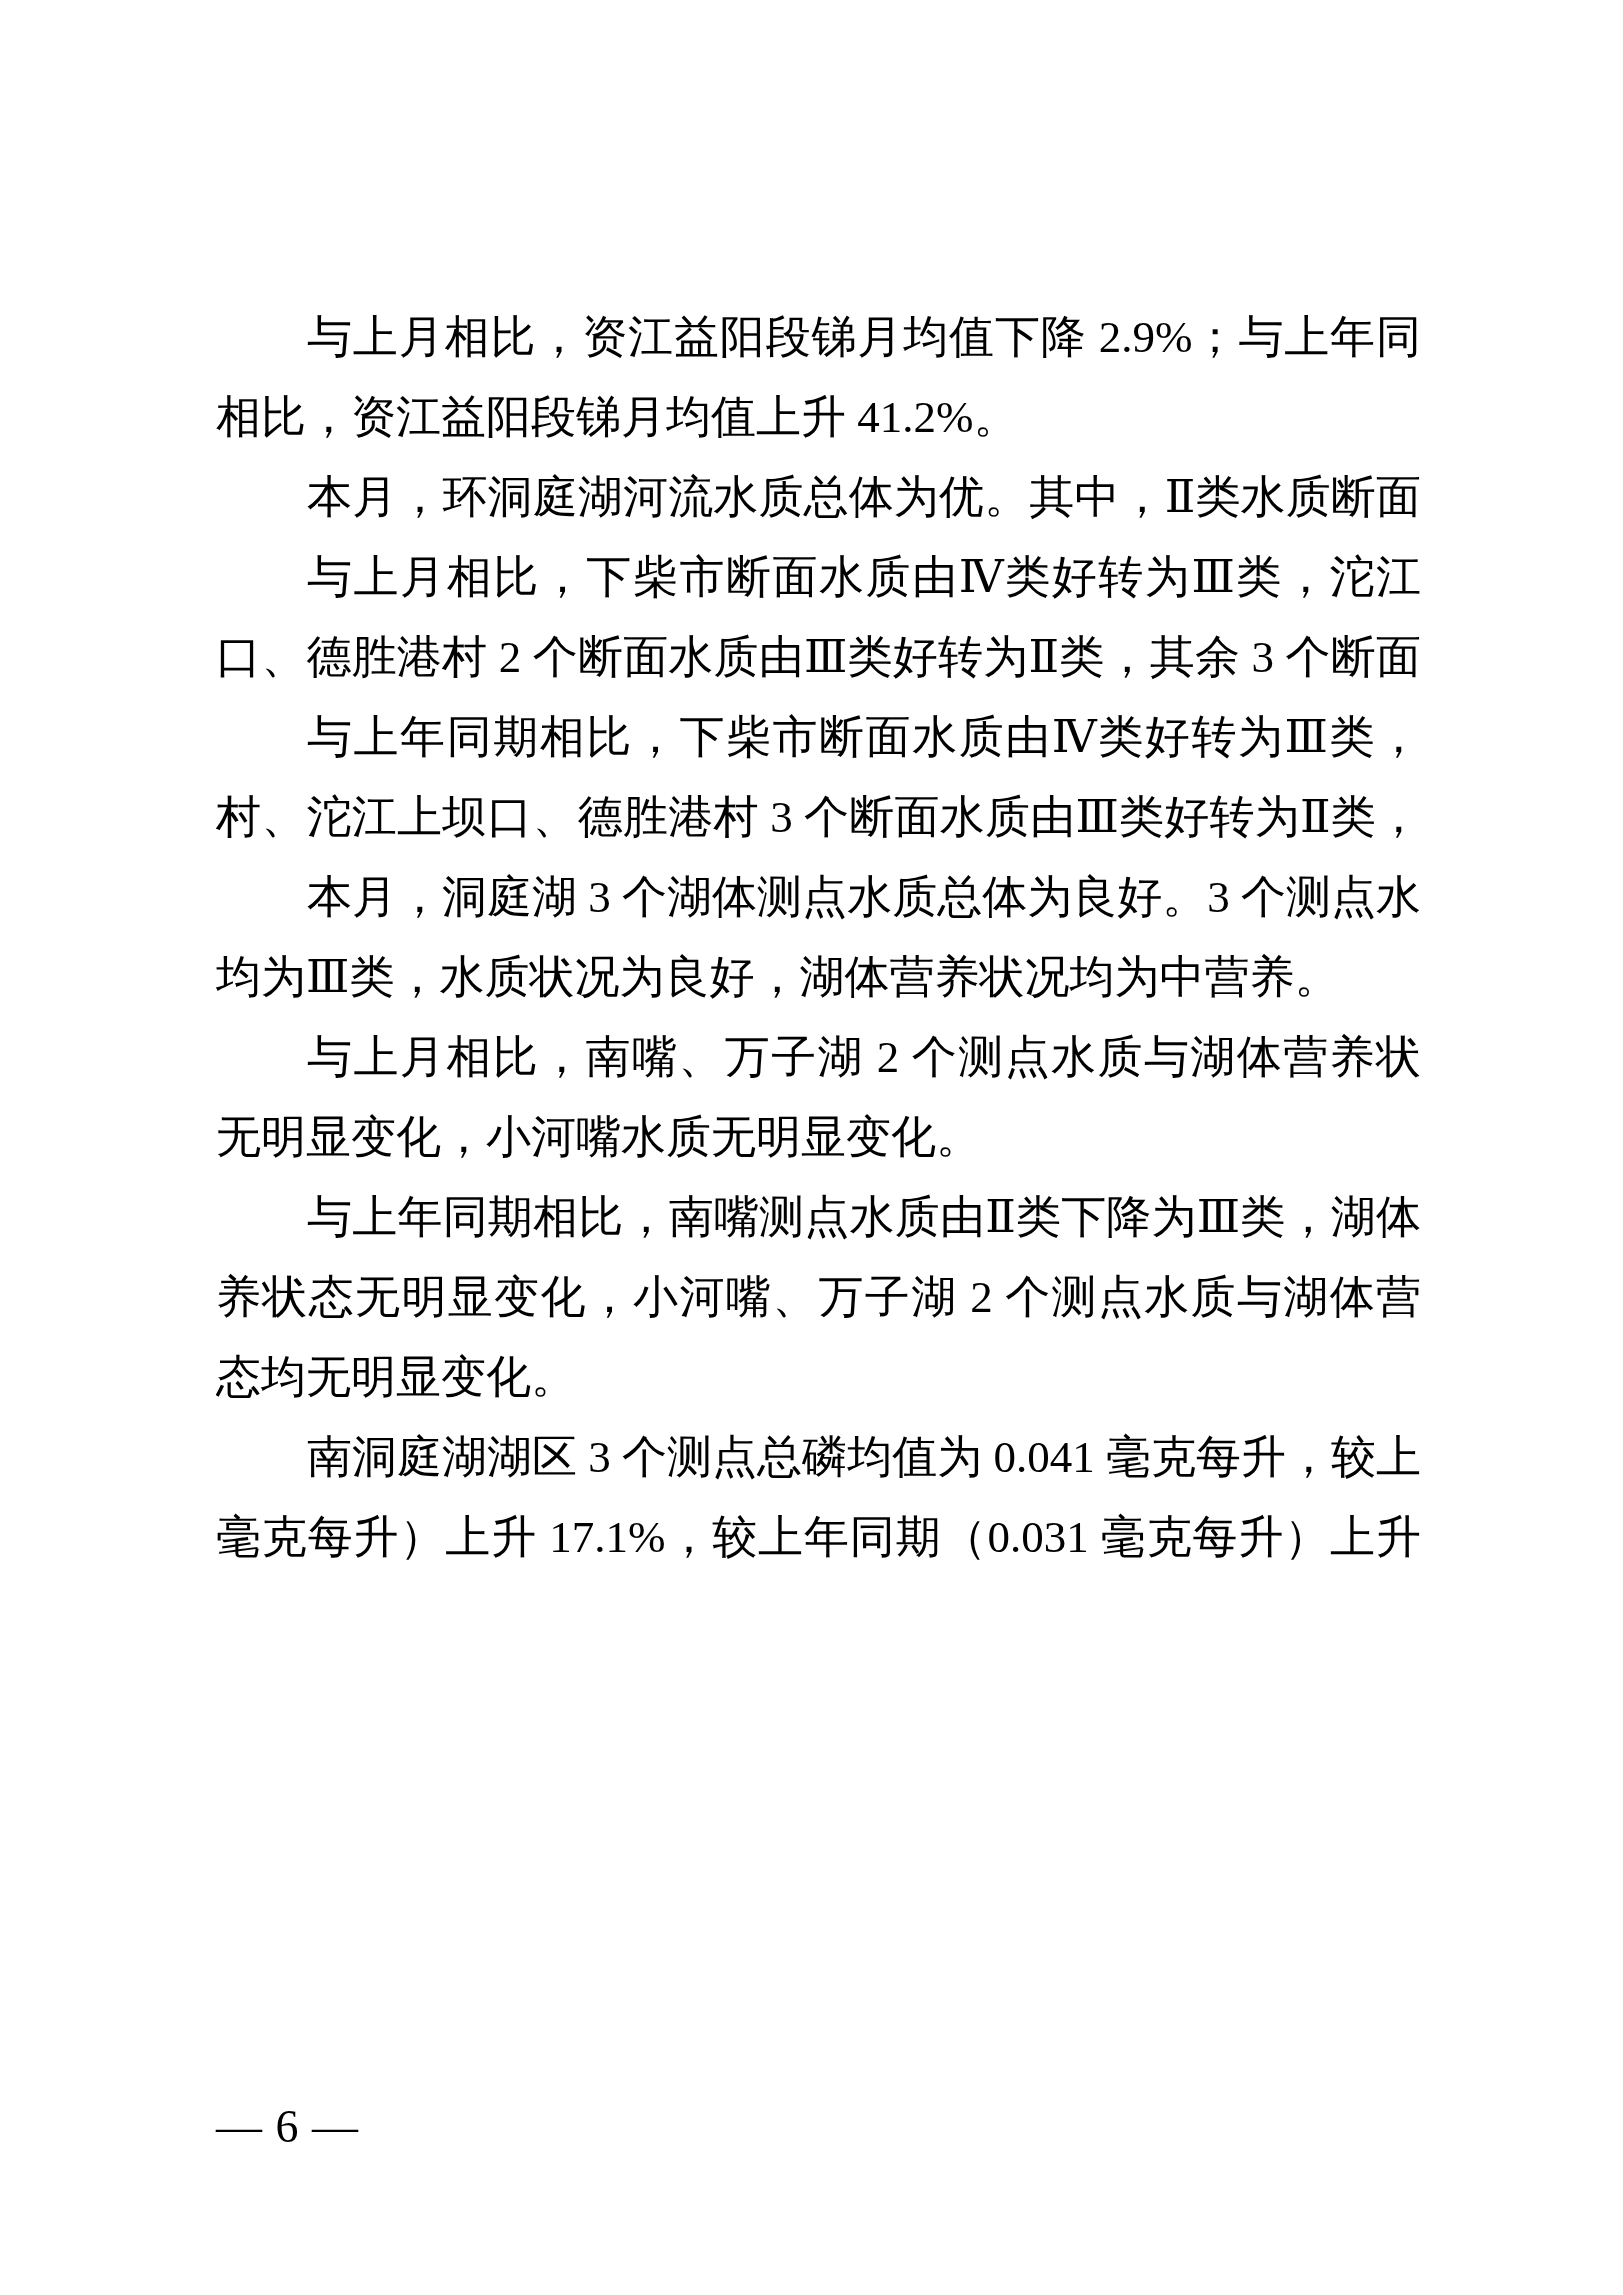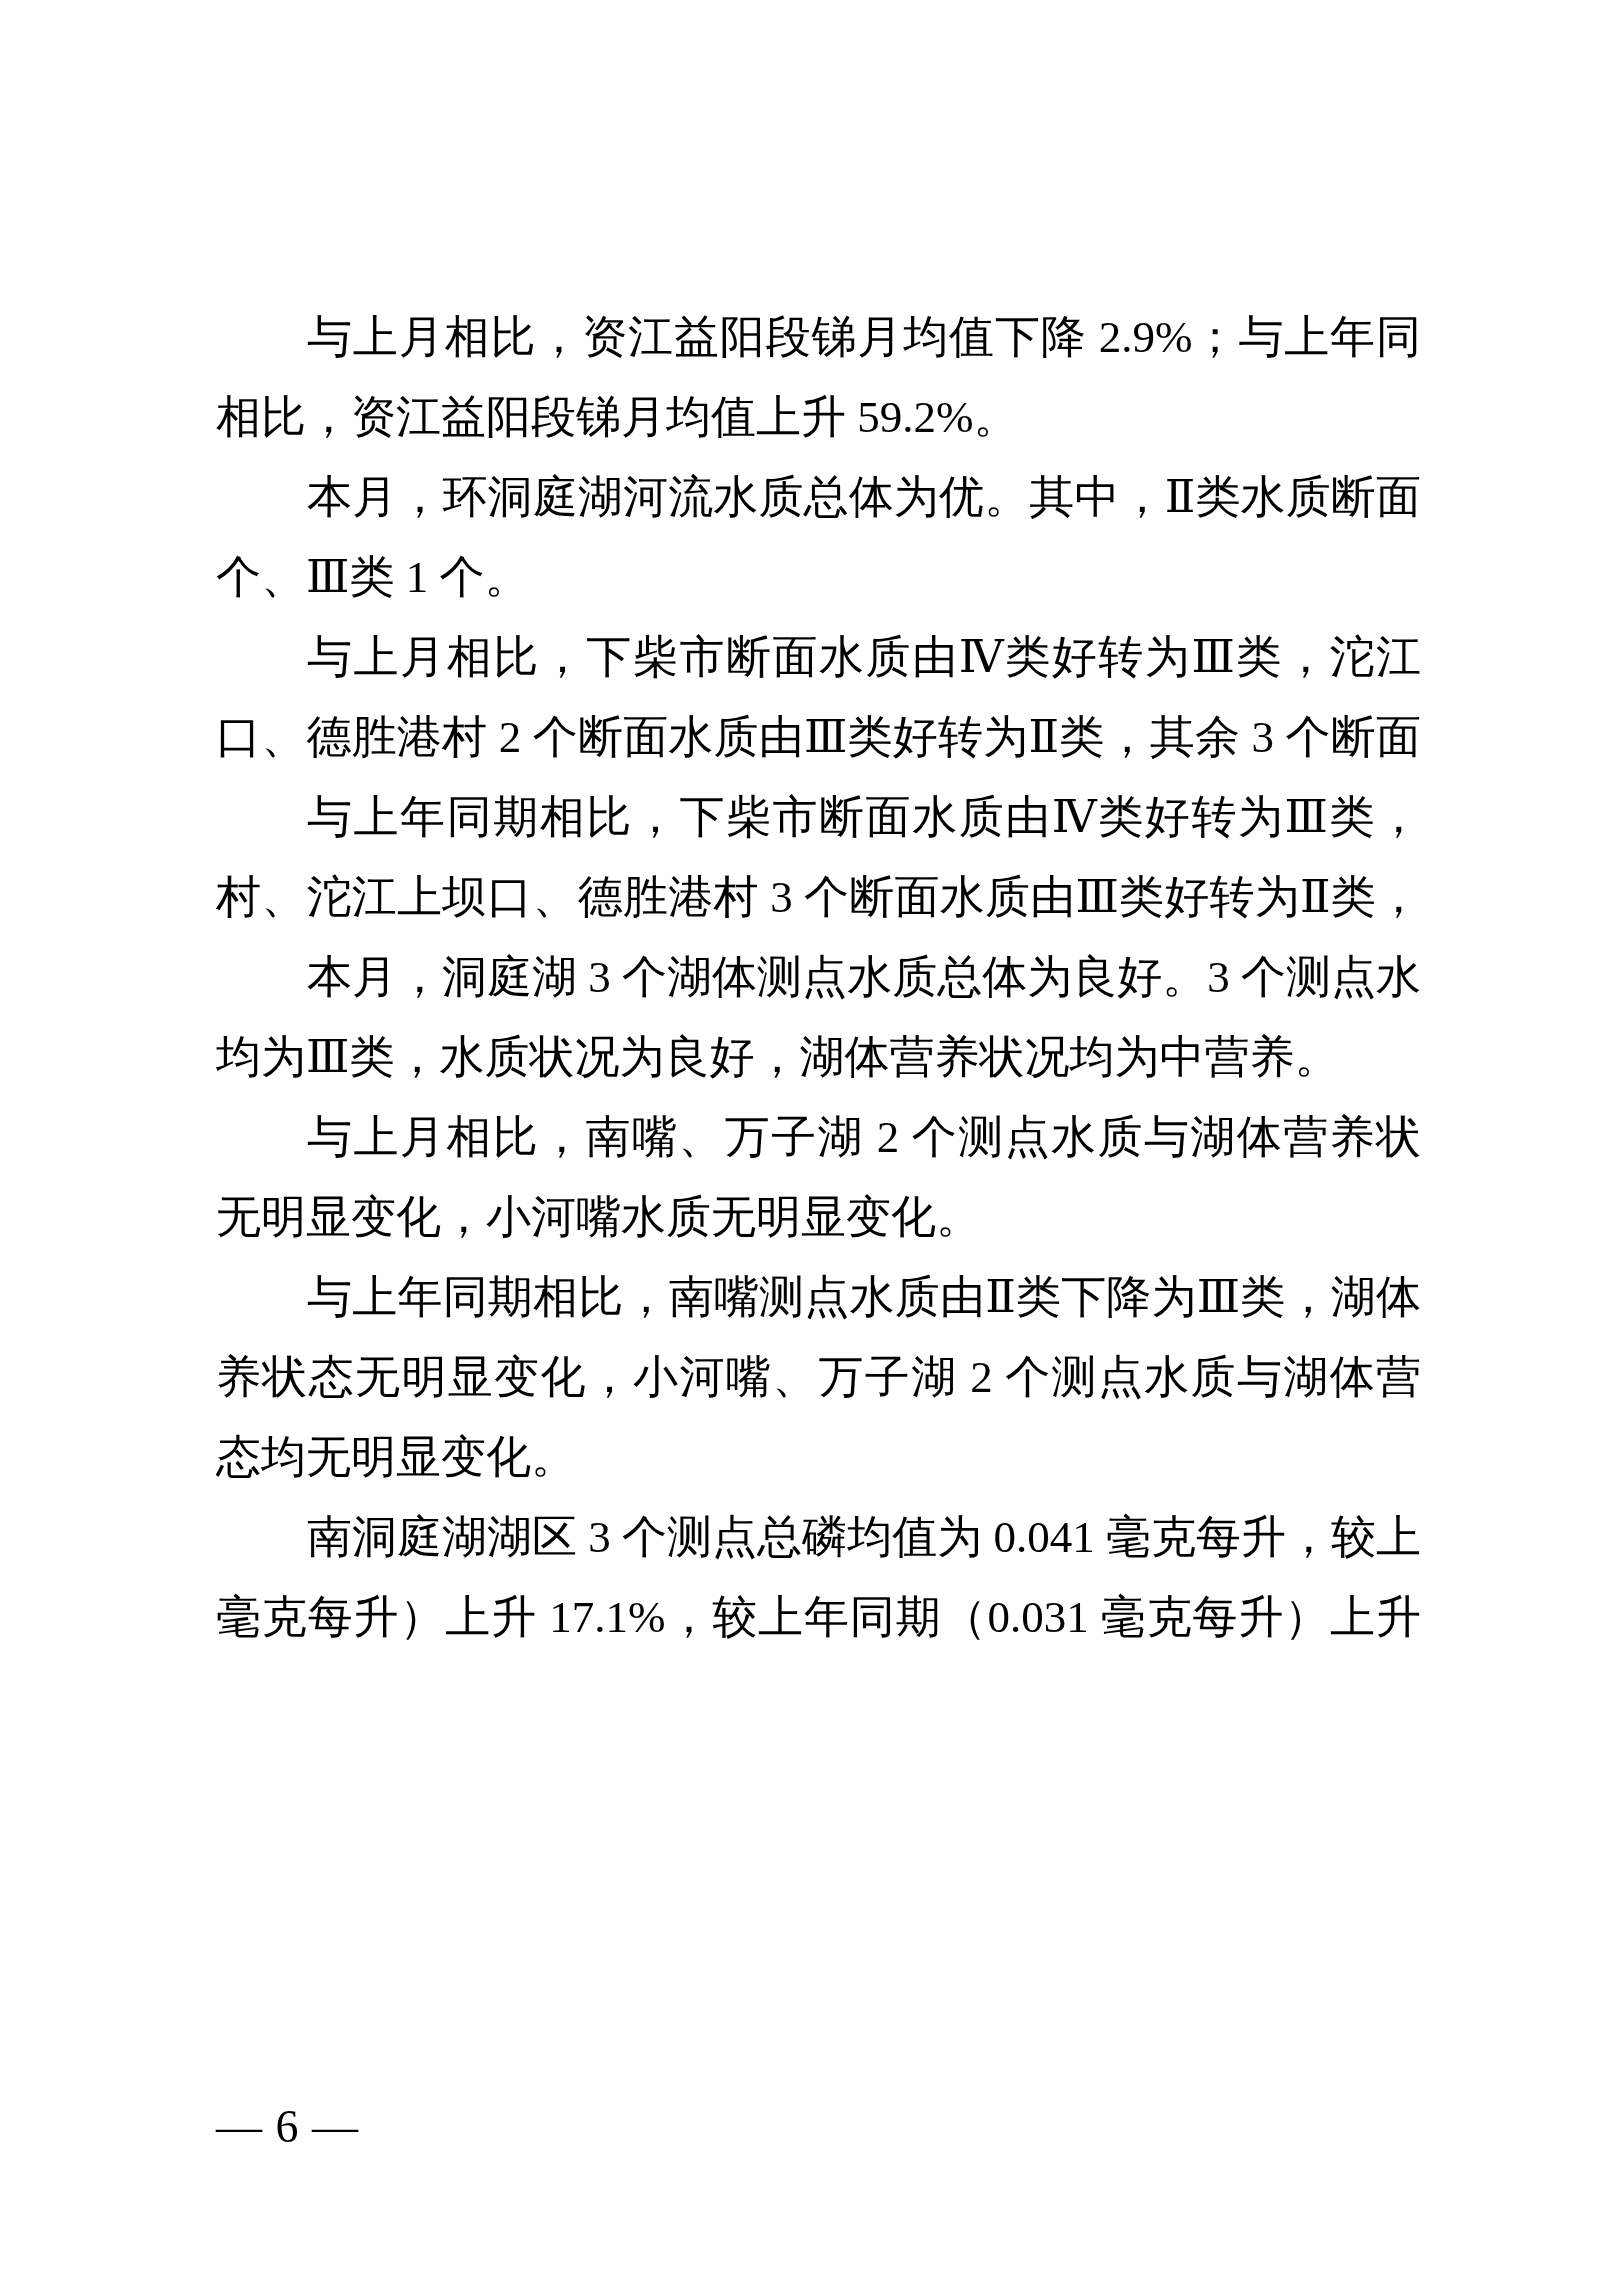--- a/index.html
+++ b/index.html
@@ -53,27 +53,26 @@
   }
 </style>
 </head>
 <body>
 
 <div class="page">
   <main class="text-block">
 
     <section class="para">
       <div class="line indent fill">与上月相比，资江益阳段锑月均值下降 2.9%；与上年同期</div>
-      <div class="line end">相比，资江益阳段锑月均值上升 59.2%。</div>
+      <div class="line end">相比，资江益阳段锑月均值上升 41.2%。</div>
     </section>
 
 
     <section class="para">
       <div class="line indent fill">本月，环洞庭湖河流水质总体为优。其中，Ⅱ类水质断面 7</div>
-      <div class="line end">个、Ⅲ类 1 个。</div>
     </section>
 
     <section class="para">
       <div class="line indent fill">与上月相比，下柴市断面水质由Ⅳ类好转为Ⅲ类，沱江上坝</div>
       <div class="line fill">口、德胜港村 2 个断面水质由Ⅲ类好转为Ⅱ类，其余 3 个断面水</div>
     </section>
 
     <section class="para">
       <div class="line indent fill">与上年同期相比，下柴市断面水质由Ⅳ类好转为Ⅲ类，白莲</div>
       <div class="line fill">村、沱江上坝口、德胜港村 3 个断面水质由Ⅲ类好转为Ⅱ类，其</div>

